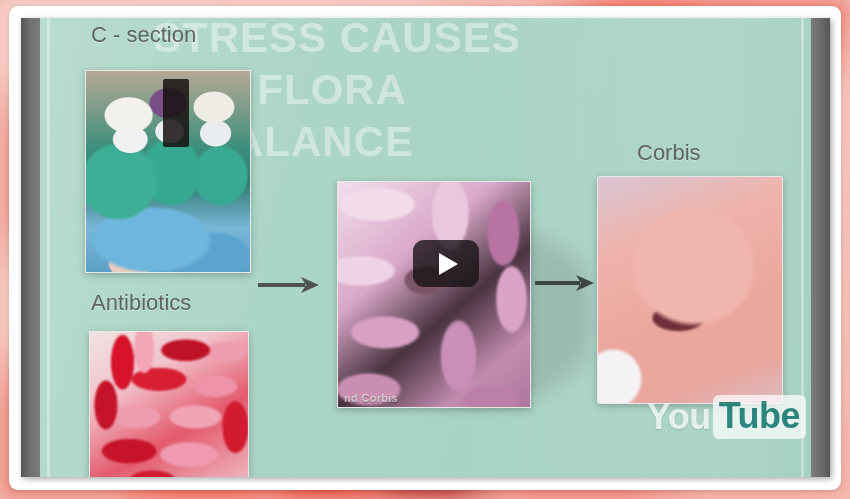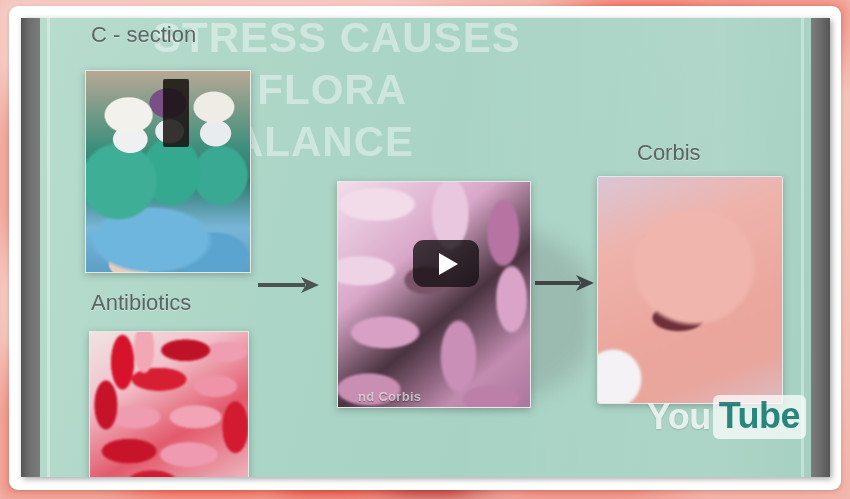--- a/index.html
+++ b/index.html
@@ -173,22 +173,22 @@
       radial-gradient(ellipse 34px 22px at 46% 44%, #7b5468 0 60%, rgba(123,84,104,0) 66%),
       radial-gradient(ellipse 26px 56px at 88% 52%, #d9a4c8 0 56%, rgba(217,164,200,0) 62%),
       radial-gradient(ellipse 56px 26px at 26% 66%, #d8a0c4 0 58%, rgba(216,160,196,0) 64%),
       radial-gradient(ellipse 30px 60px at 62% 76%, #c98fb7 0 56%, rgba(201,143,183,0) 62%),
       radial-gradient(ellipse 52px 26px at 18% 90%, #c98fb3 0 58%, rgba(201,143,179,0) 64%),
       radial-gradient(ellipse 46px 22px at 78% 94%, #bb7fa8 0 58%, rgba(187,127,168,0) 64%),
       linear-gradient(140deg,#f4e2ee 0%,#d9a7c8 35%,#4a3340 58%,#c28cb0 80%,#a9729a 100%);
     filter:blur(1.3px);
   }
   .corbis{
-    position:absolute; left:20px; bottom:3px; z-index:6;
-    font-size:13px; font-weight:bold; color:rgba(235,235,235,.72);
+    position:absolute; left:6px; bottom:3px; z-index:6;
+    font-size:11px; font-weight:bold; color:rgba(235,235,235,.72);
     letter-spacing:.3px; text-shadow:0 1px 1px rgba(0,0,0,.4);
   }
 
   
   .photo-baby{ left:576px; top:158px; width:186px; height:228px; border-radius:3px; }
   .baby{ position:absolute; inset:-4px;
     background:
       radial-gradient(ellipse 90px 86px at 52% 40%, #f0b5ad 0 64%, rgba(240,181,173,0) 70%),
       radial-gradient(ellipse 40px 20px at 44% 62%, #6e2f38 0 62%, rgba(110,47,56,0) 68%),
       radial-gradient(ellipse 22px 10px at 46% 50%, #d08a82 0 60%, rgba(208,138,130,0) 66%),

